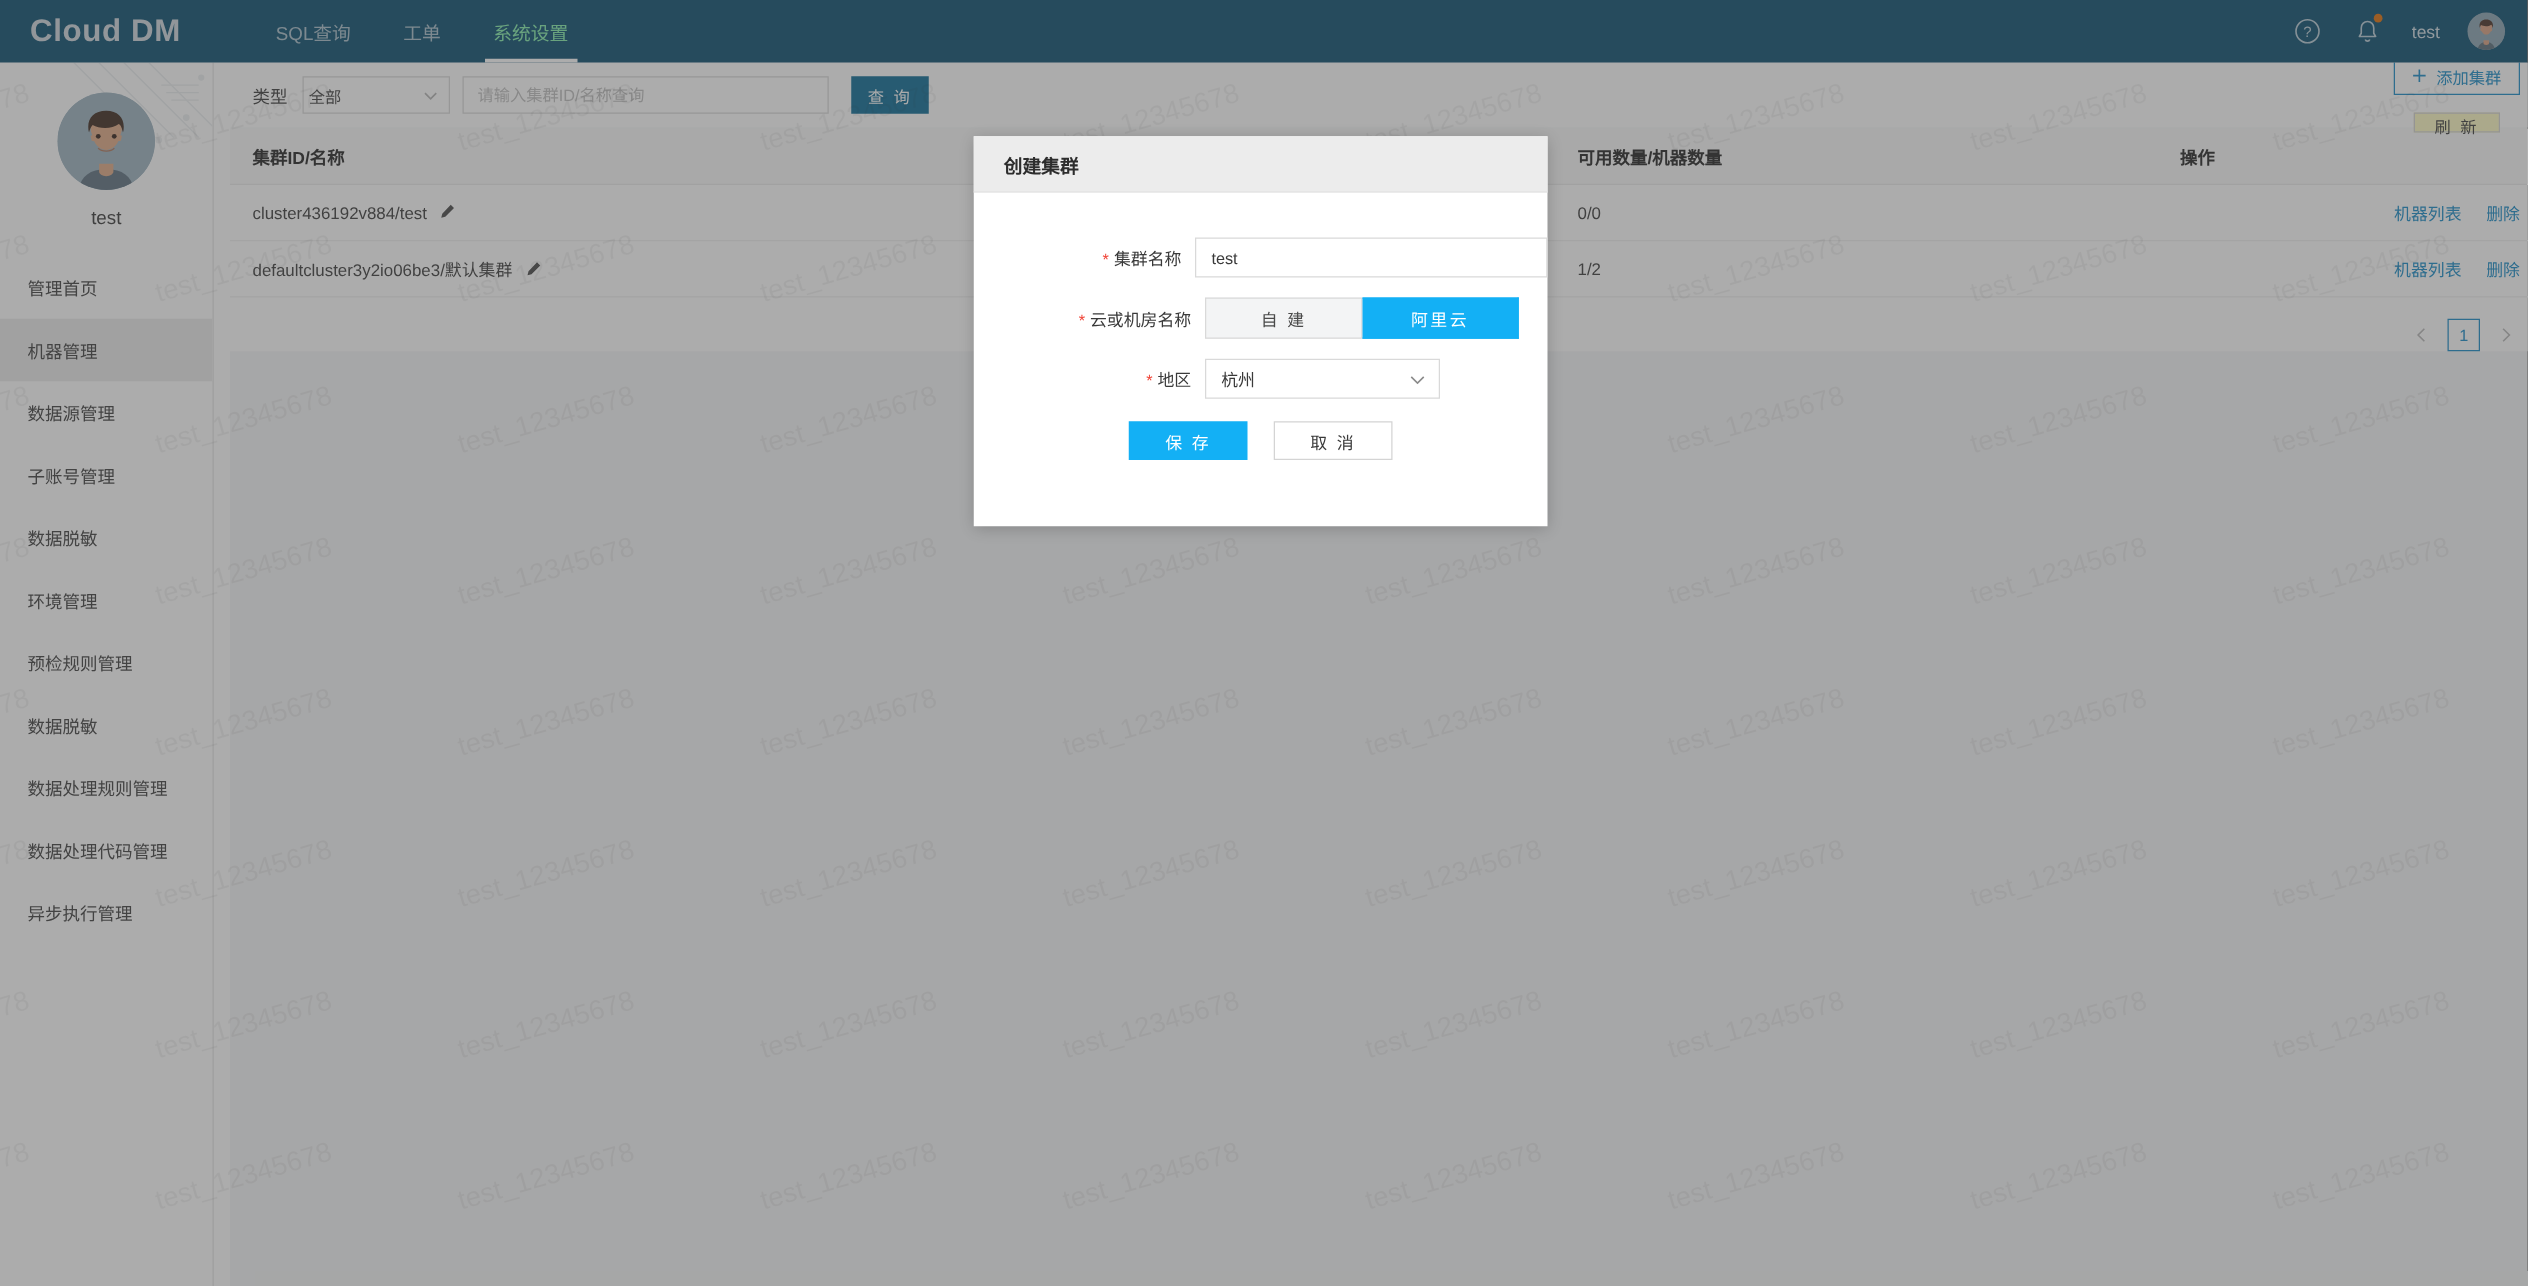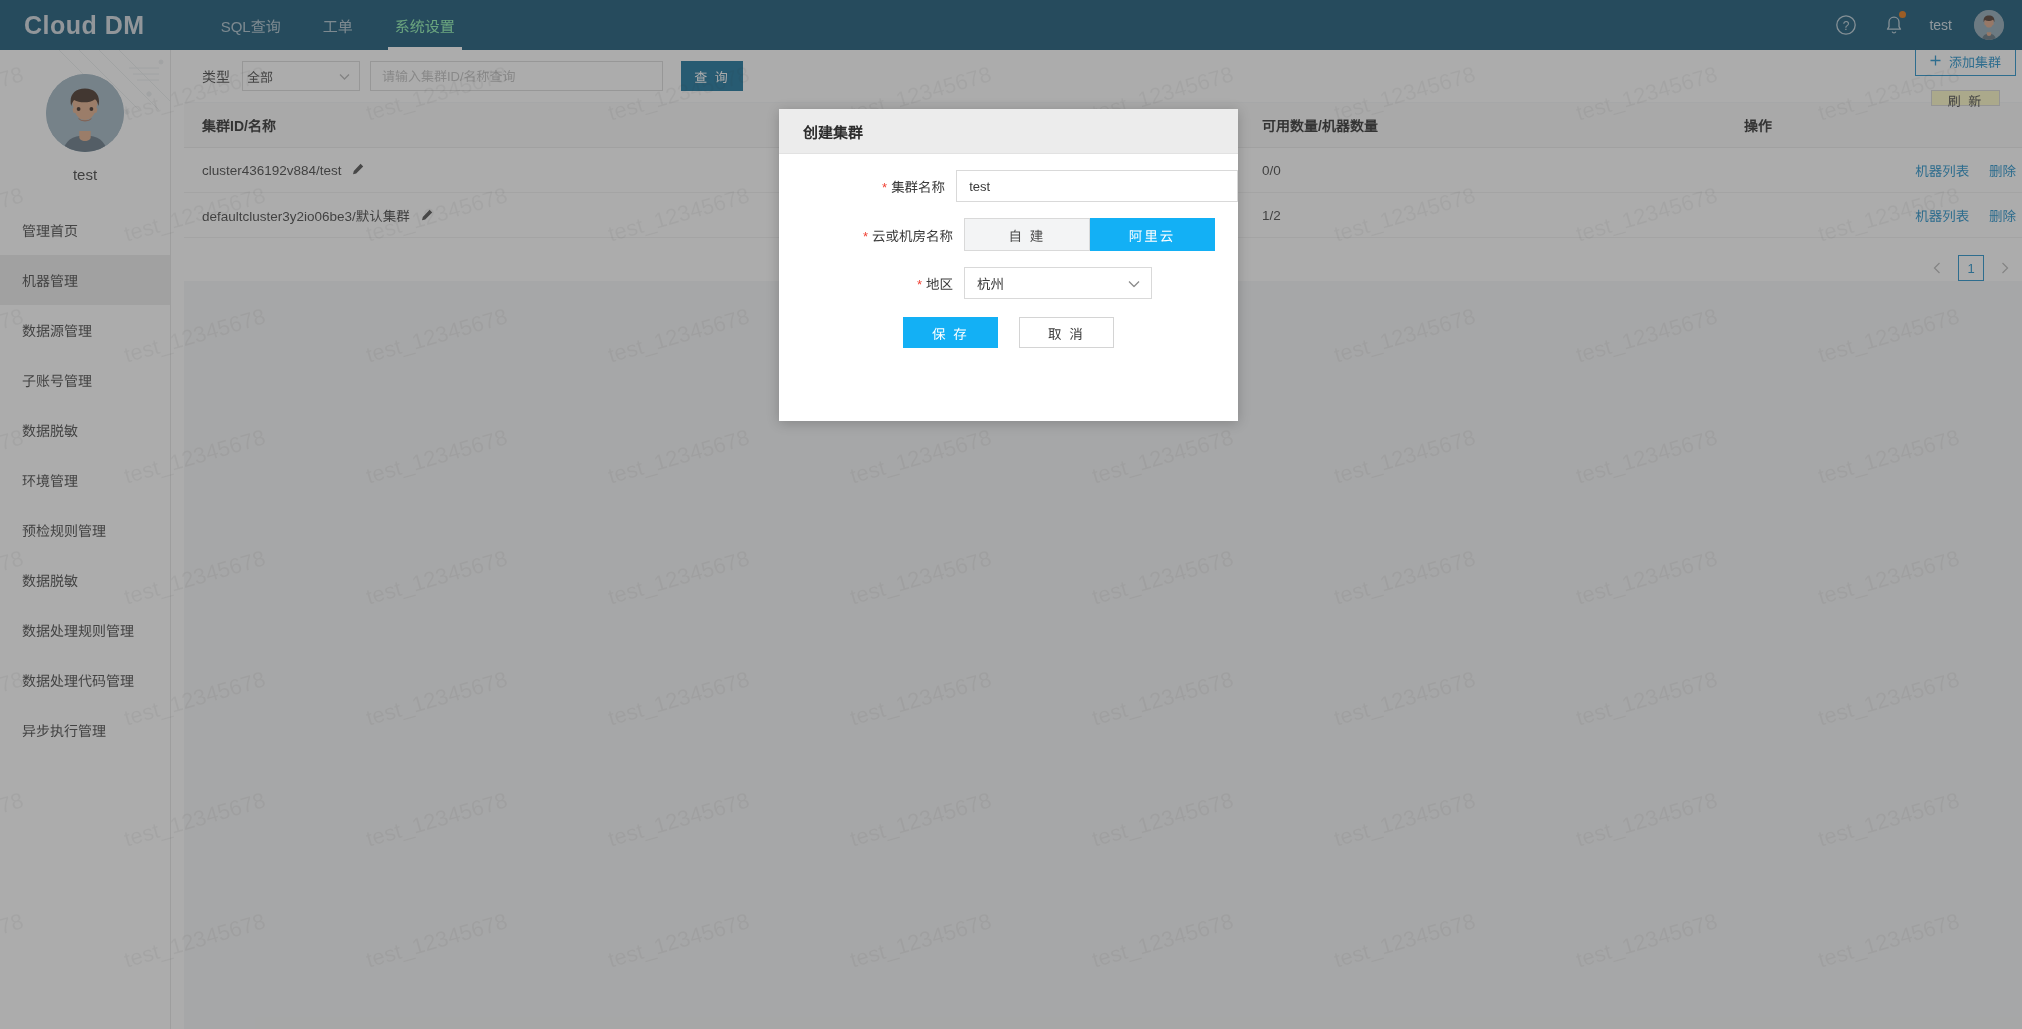--- a/index.html
+++ b/index.html
@@ -278,21 +278,21 @@
     display: flex; flex-direction: column;
   }
   .modal-header {
     height: 45px;
     background: #ececec;
     border-bottom: 1px solid #e2e2e2;
     display: flex; align-items: center;
     padding-left: 24px;
   }
   .modal-title { font-size: 15px; color: #2d2d2d; font-weight: 700; }
-  .modal-body { flex: 1; padding-top: 16px; }
+  .modal-body { flex: 1; padding-top: 36px; }
   .form-row {
     display: flex; align-items: center;
     margin-bottom: 16px;
   }
   .form-label {
     width: 185px;
     text-align: right;
     padding-right: 11px;
     font-size: 13.5px;
     color: #3a3a3a;

